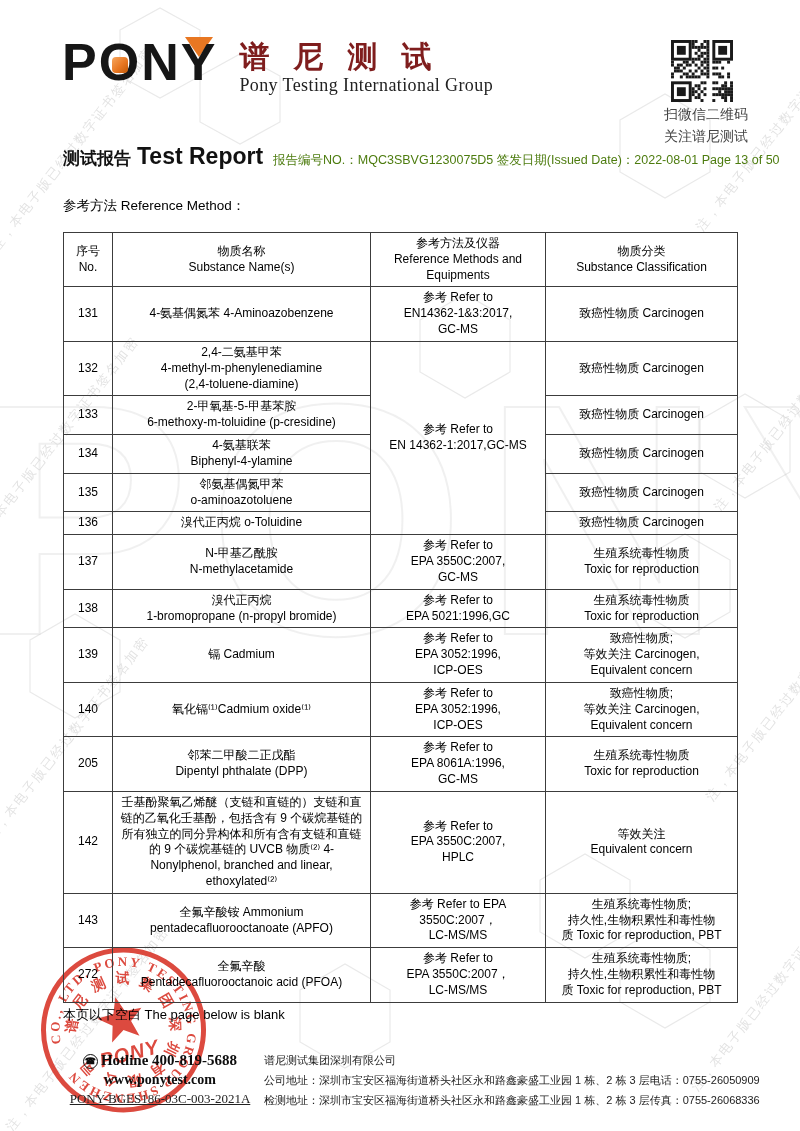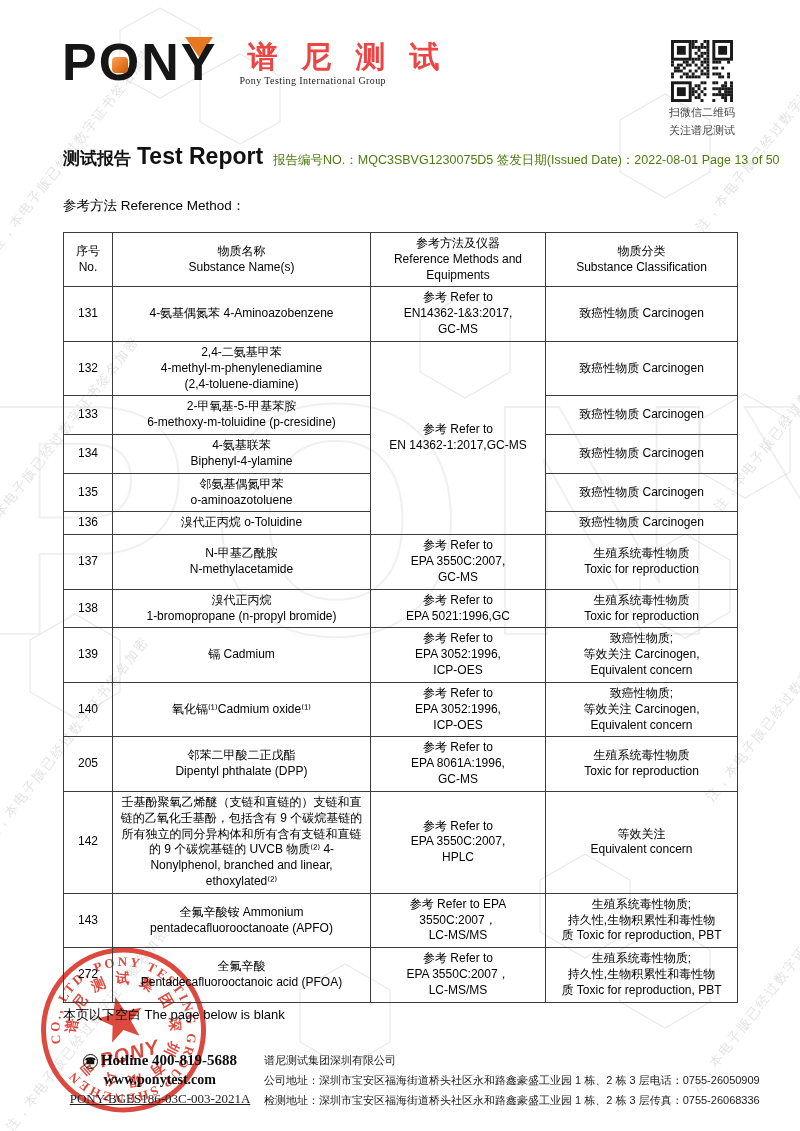--- a/index.html
+++ b/index.html
@@ -32,25 +32,25 @@
     width:16px; height:16px; border-radius:4px;
     background:linear-gradient(135deg,#f7a75e 0%,#e87722 55%,#c35a08 100%);
   }
   .logo-y { position:relative; display:inline-block; }
   .logo-y .tri {
     position:absolute; z-index:-1; top:1px; left:50%; transform:translateX(-50%);
     width:0; height:0; border-left:14px solid transparent; border-right:14px solid transparent;
     border-top:20px solid #e87722;
   }
   .logo-cjk { margin-left:22px; padding-top:4px; }
-  .logo-cn { font-size:30px; font-weight:700; letter-spacing:24px; color:#ef4444; line-height:1.1; white-space:nowrap;margin-left:8px; }
-  .logo-en { font-size:10px; color:#222; font-family:"Liberation Serif","DejaVu Serif",serif; letter-spacing:.4px; margin-top:2px; }
+  .logo-cn { font-size:30px; font-weight:700; letter-spacing:24px; color:#7f1d1d; line-height:1.1; white-space:nowrap; }
+  .logo-en { font-size:18px; color:#222; font-family:"Liberation Serif","DejaVu Serif",serif; letter-spacing:.4px; margin-top:2px; }
   .qr-box { position:absolute; top:40px; right:60px; z-index:2; width:76px; text-align:center; }
   .qr-box svg { display:block; margin:0 auto; }
-  .qr-cap { font-size:11px; color:#444; line-height:1.35; margin-top:3px; white-space:nowrap; }
+  .qr-cap { font-size:14px; color:#444; line-height:1.35; margin-top:3px; white-space:nowrap; }
   
   .title-row {
     position:absolute; top:143px; left:63px; width:690px; z-index:2;
     white-space:nowrap; display:flex; align-items:baseline;text-align:center;
   }
   .title-cn { font-size:17px; font-weight:bold; }
   .title-en { font-size:23px; font-weight:bold; margin-left:6px; }
   .title-meta { font-size:12.5px; margin-left:10px; color:#4d7c0f; }
   
   .content { position:absolute; top:197px; left:63px; width:674px; z-index:2; }

